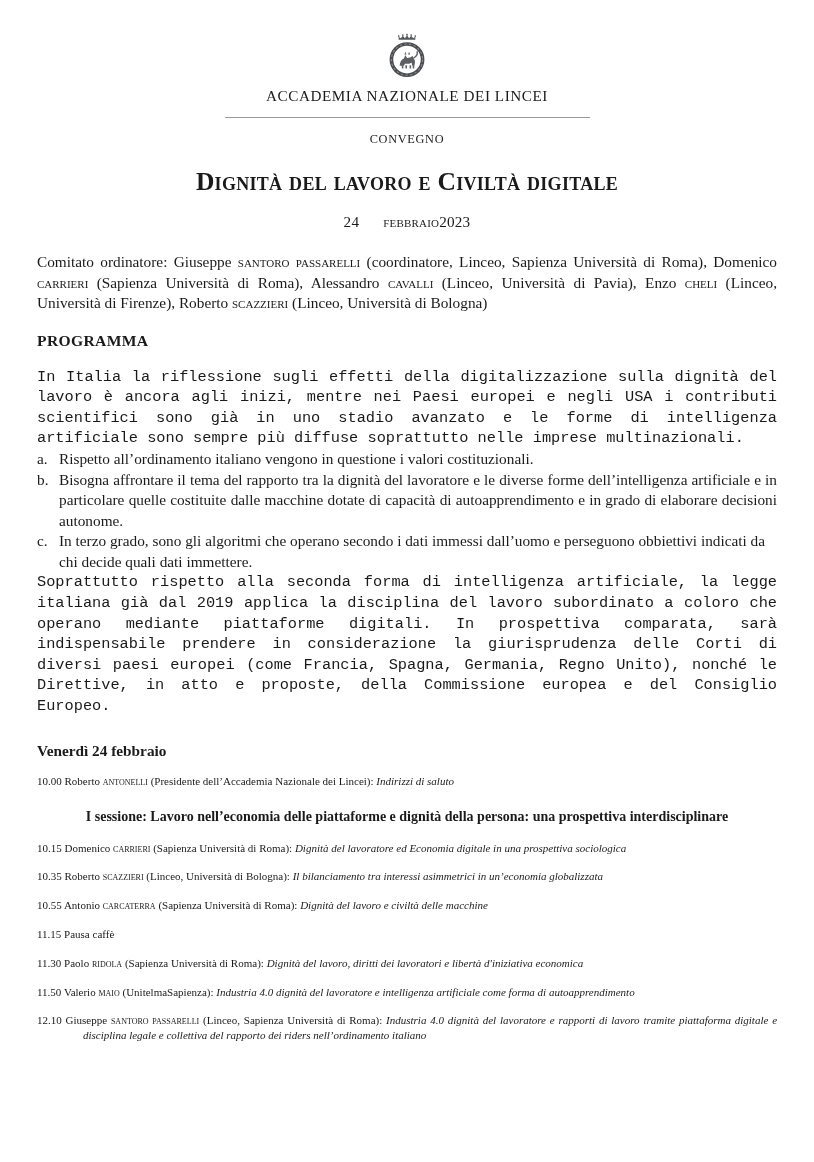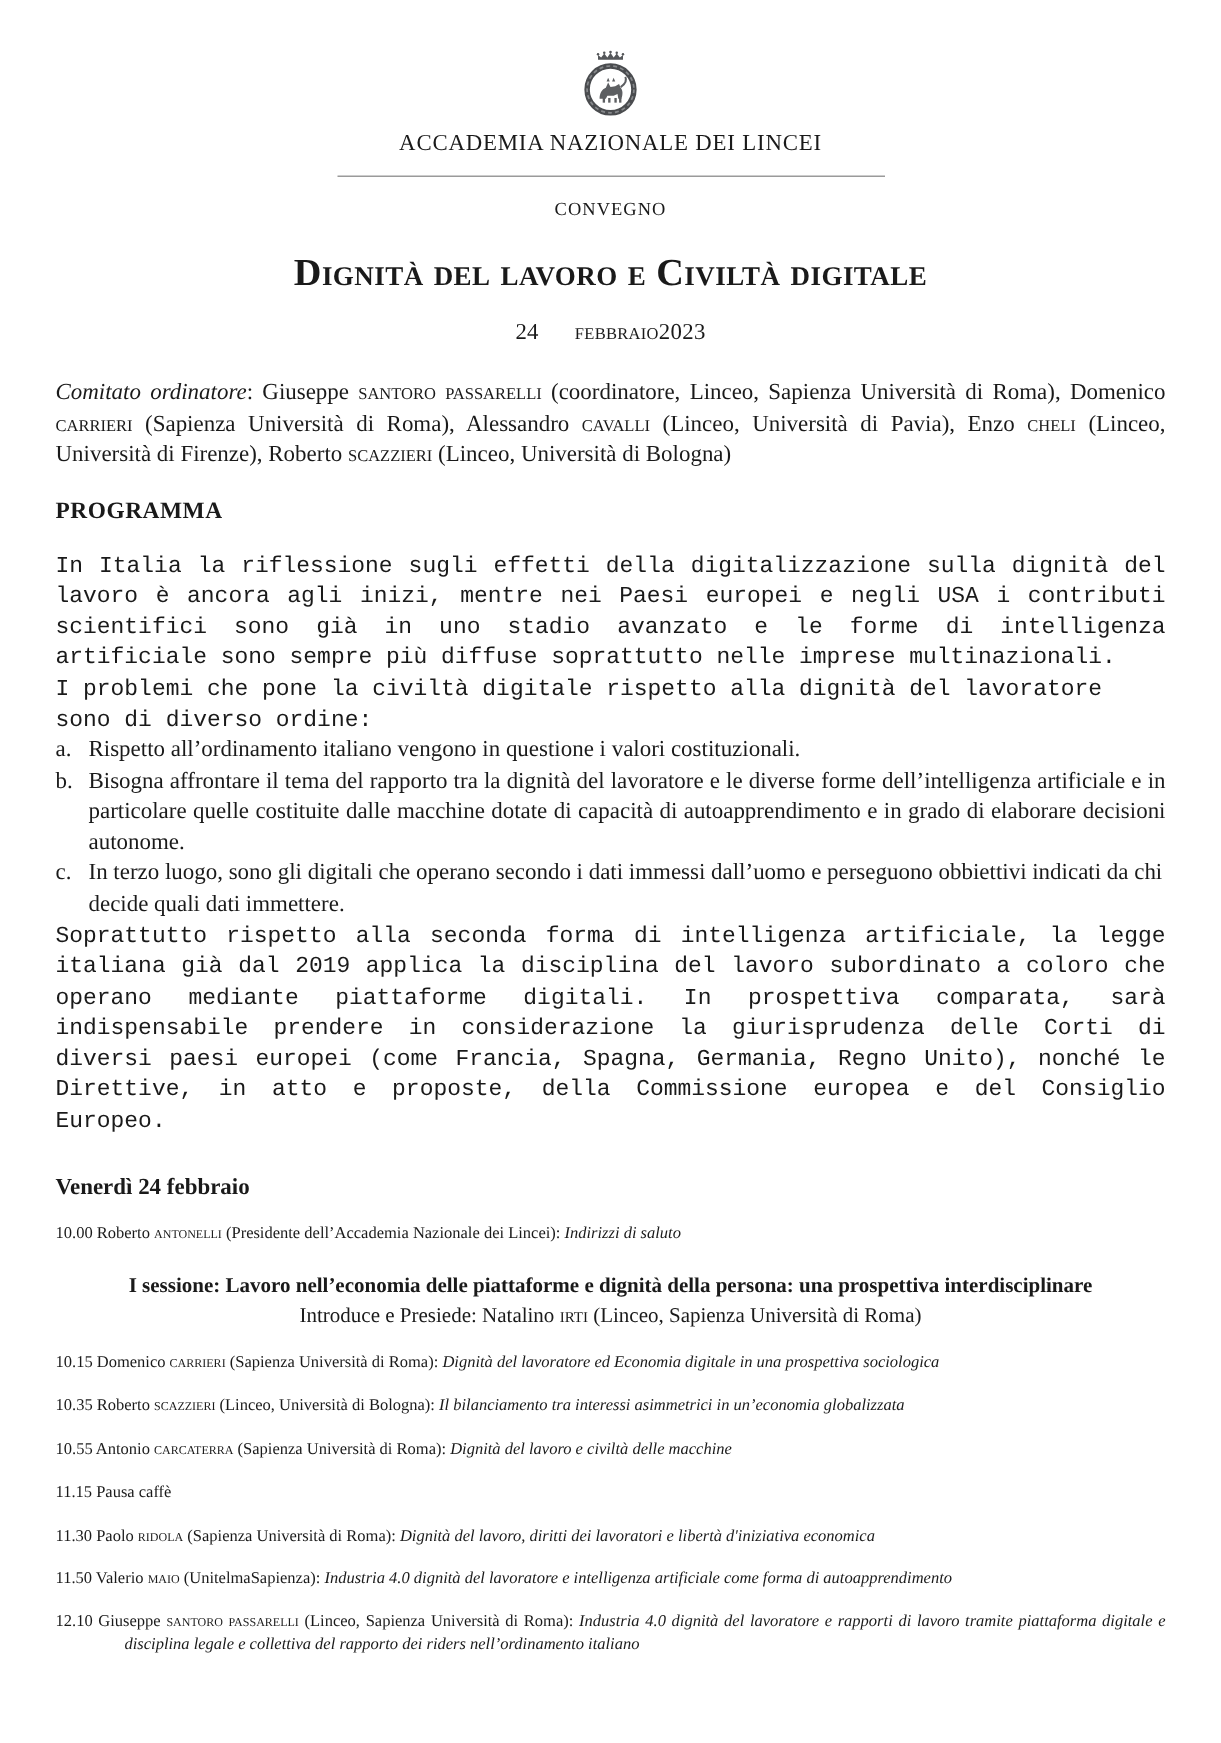--- a/index.html
+++ b/index.html
@@ -80,21 +80,20 @@
 
   
   .committee {
     margin-top: 21px;
     font-size: 15.3px;
     line-height: 1.345;
     text-align: justify;
     text-justify: inter-word;
   }
   .committee .lbl {
-    font-style: italic;
   }
   .sc {
     font-variant: small-caps;
     text-transform: lowercase;
   }
 
   
   .programma {
     text-align: left;
     font-weight: bold;
@@ -210,37 +209,35 @@
   <div class="main-title">Dignità del lavoro e Civiltà digitale</div>
 
   <div class="event-date"><span>24</span><span class="mo">febbraio</span><span>2023</span></div>
 
   <div class="committee"><span class="lbl">Comitato ordinatore</span><span><span>: Giuseppe </span><span class="sc">Santoro Passarelli</span><span> (coordinatore, Linceo, Sapienza Università di Roma), Domenico </span><span class="sc">Carrieri</span><span> (Sapienza Università di Roma), Alessandro </span><span class="sc">Cavalli</span><span> (Linceo, Università di Pavia), Enzo </span><span class="sc">Cheli</span><span> (Linceo, Università di Firenze), Roberto </span><span class="sc">Scazzieri</span><span> (Linceo, Università di Bologna)</span></span></div>
 
   <div class="programma">PROGRAMMA</div>
 
   <div class="intro">
     <p>In Italia la riflessione sugli effetti della digitalizzazione sulla dignità del lavoro è ancora agli inizi, mentre nei Paesi europei e negli USA i contributi scientifici sono già in uno stadio avanzato e le forme di intelligenza artificiale sono sempre più diffuse soprattutto nelle imprese multinazionali.</p>
-    <p class="noj">I problemi che pone la civiltà digitale rispetto alla dignità del lavoratore sono di diverso ordine:</p>
     <ol class="alpha">
         <li><span class="mk">a.</span><span>Rispetto all’ordinamento italiano vengono in questione i valori costituzionali.</span></li>
         <li><span class="mk">b.</span><span>Bisogna affrontare il tema del rapporto tra la dignità del lavoratore e le diverse forme dell’intelligenza artificiale e in particolare quelle costituite dalle macchine dotate di capacità di autoapprendimento e in grado di elaborare decisioni autonome.</span></li>
-        <li class="last-item"><span class="mk">c.</span><span>In terzo luogo, sono gli digitali che operano secondo i dati immessi dall’uomo e perseguono obbiettivi indicati da chi decide quali dati immettere.</span></li>
+        <li class="last-item"><span class="mk">c.</span><span>In terzo grado, sono gli algoritmi che operano secondo i dati immessi dall’uomo e perseguono obbiettivi indicati da chi decide quali dati immettere.</span></li>
       </ol>
     <p>Soprattutto rispetto alla seconda forma di intelligenza artificiale, la legge italiana già dal 2019 applica la disciplina del lavoro subordinato a coloro che operano mediante piattaforme digitali. In prospettiva comparata, sarà indispensabile prendere in considerazione la giurisprudenza delle Corti di diversi paesi europei (come Francia, Spagna, Germania, Regno Unito), nonché le Direttive, in atto e proposte, della Commissione europea e del Consiglio Europeo.</p>
   </div>
 
   <div>
     <div class="day-heading">Venerdì 24 febbraio</div>
 
     <div class="entry flush"><span>10.00 </span><span>Roberto </span><span class="sc">Antonelli</span><span> (Presidente dell’Accademia Nazionale dei Lincei):</span><span class="ttl"> Indirizzi di saluto</span></div>
 
     <div class="session-block">
       <div class="session-title">I sessione: Lavoro nell’economia delle piattaforme e dignità della persona: una prospettiva interdisciplinare</div>
-      <div class="session-chair"><span>Introduce e Presiede: </span><span>Natalino </span><span class="sc">Irti</span><span> (Linceo, Sapienza Università di Roma)</span></div>
     </div>
 
     <div>
         <div class="entry"><span>10.15 </span><span>Domenico </span><span class="sc">Carrieri</span><span> (Sapienza Università di Roma):</span><span class="ttl"> Dignità del lavoratore ed Economia digitale in una prospettiva sociologica</span></div>
         <div class="entry"><span>10.35 </span><span>Roberto </span><span class="sc">Scazzieri</span><span> (Linceo, Università di Bologna):</span><span class="ttl"> Il bilanciamento tra interessi asimmetrici in un’economia globalizzata</span></div>
         <div class="entry"><span>10.55 </span><span>Antonio </span><span class="sc">Carcaterra</span><span> (Sapienza Università di Roma):</span><span class="ttl"> Dignità del lavoro e civiltà delle macchine</span></div>
         <div class="entry flush"><span>11.15 </span><span>Pausa caffè</span></div>
         <div class="entry"><span>11.30 </span><span>Paolo </span><span class="sc">Ridola</span><span> (Sapienza Università di Roma):</span><span class="ttl"> Dignità del lavoro, diritti dei lavoratori e libertà d'iniziativa economica</span></div>
         <div class="entry"><span>11.50 </span><span>Valerio </span><span class="sc">Maio</span><span> (UnitelmaSapienza):</span><span class="ttl"> Industria 4.0 dignità del lavoratore e intelligenza artificiale come forma di autoapprendimento</span></div>
         <div class="entry"><span>12.10 </span><span>Giuseppe </span><span class="sc">Santoro Passarelli</span><span> (Linceo, Sapienza Università di Roma):</span><span class="ttl"> Industria 4.0 dignità del lavoratore e rapporti di lavoro tramite piattaforma digitale e disciplina legale e collettiva del rapporto dei riders nell’ordinamento italiano</span></div>

